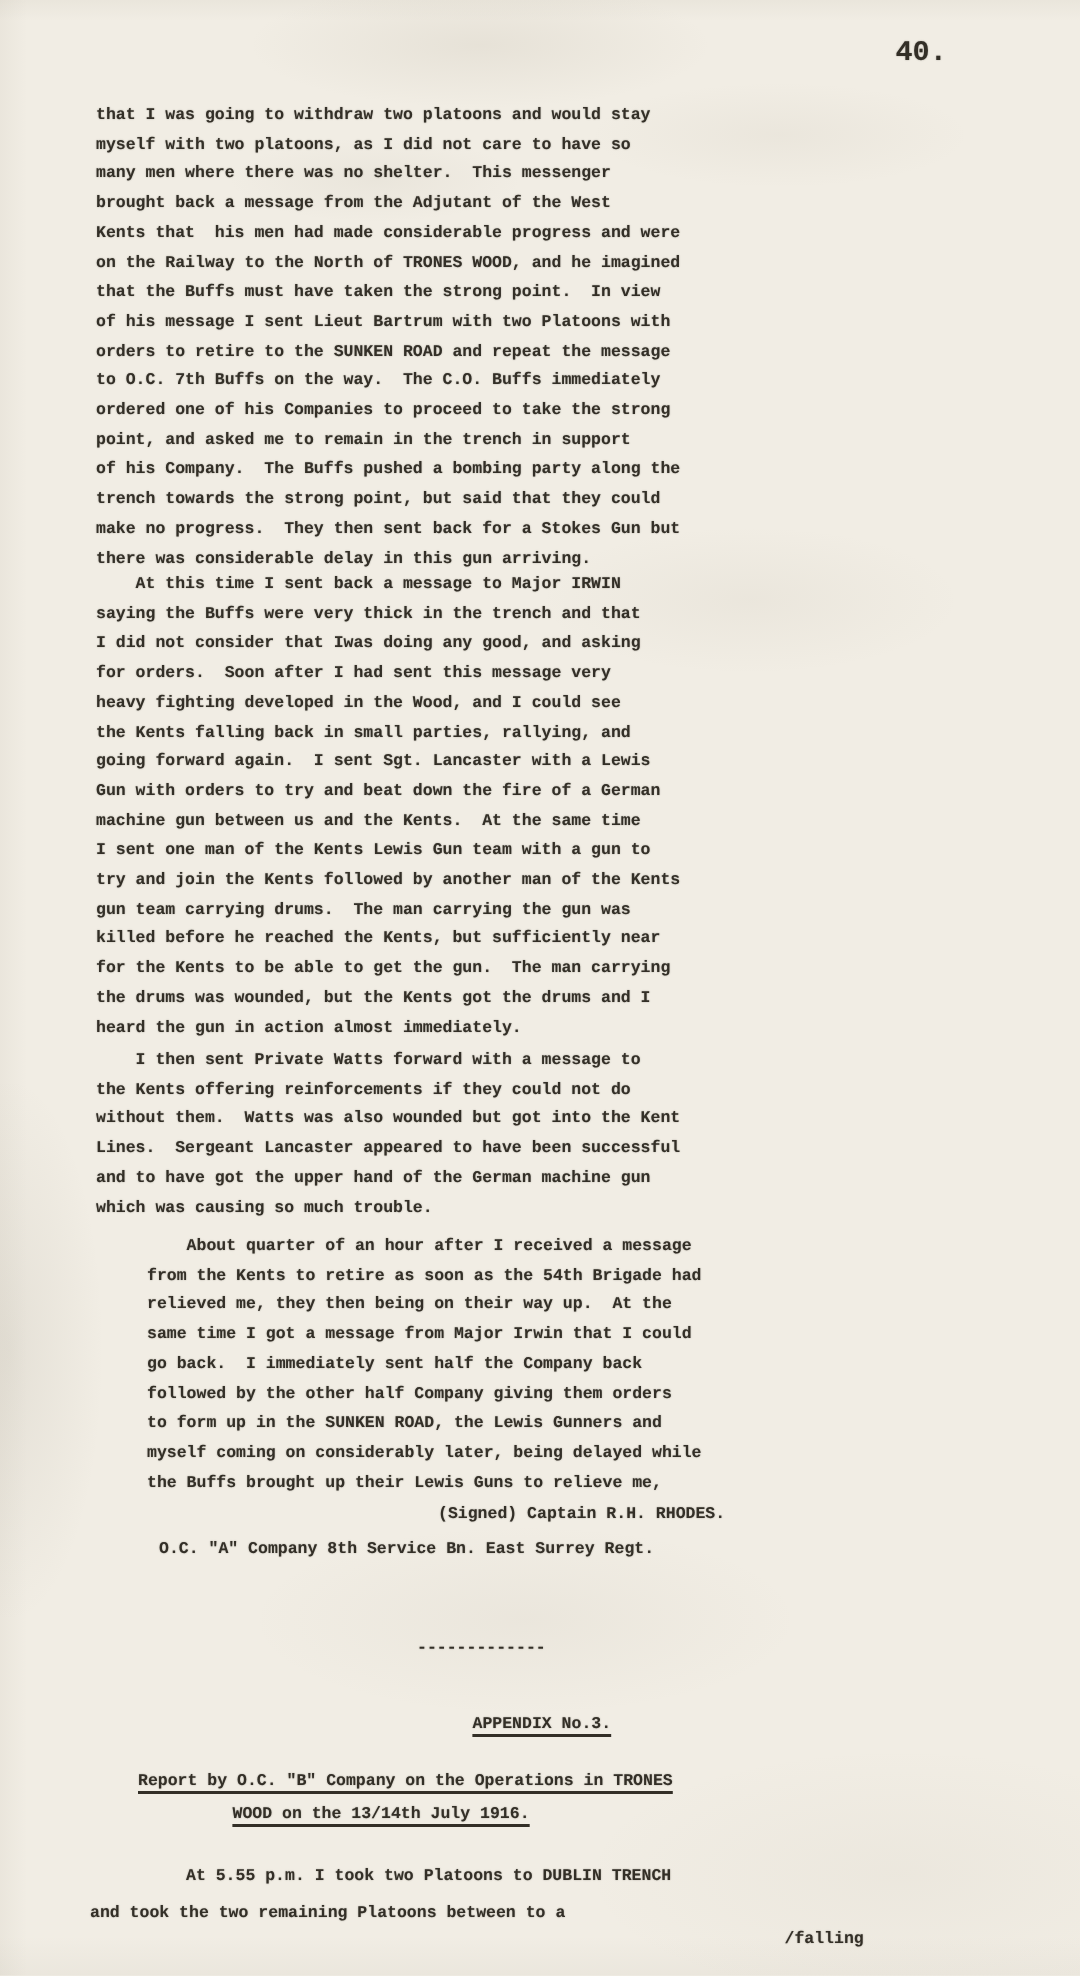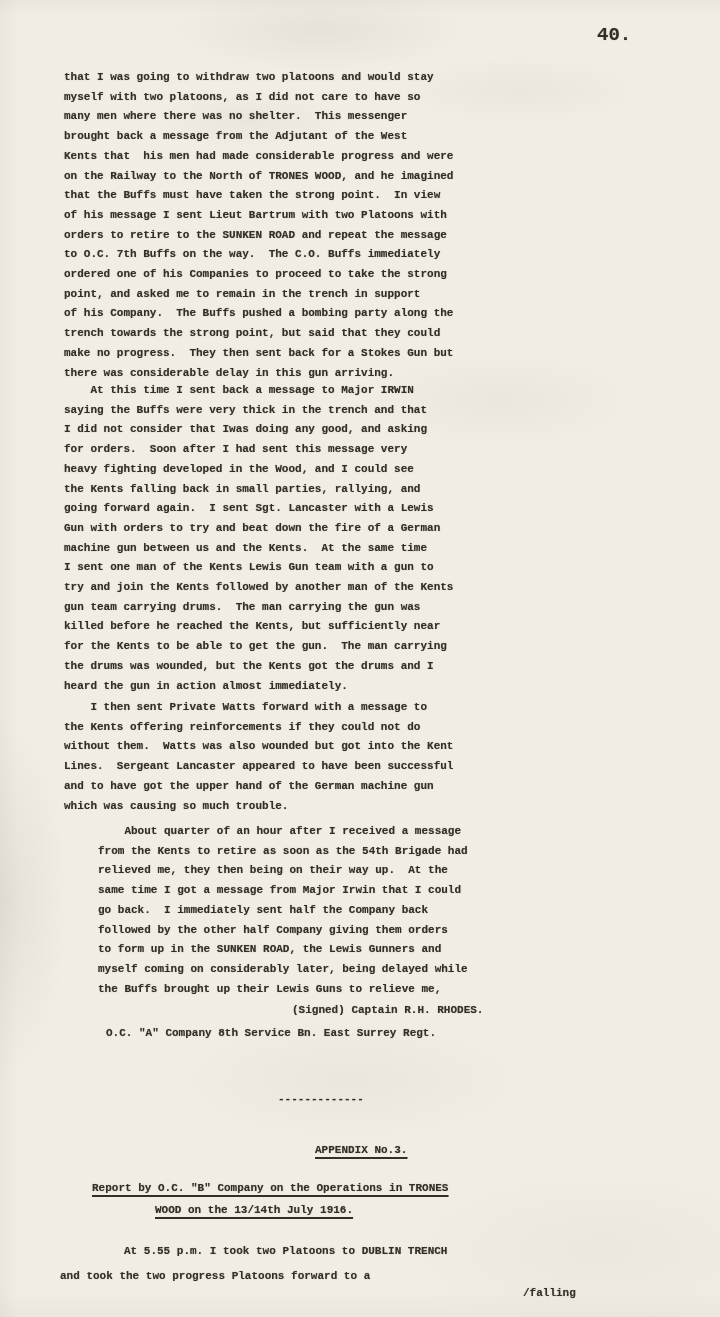--- a/index.html
+++ b/index.html
@@ -120,15 +120,15 @@
 <div class="tw" style="left:278px; top:1090px;">-------------</div>
 
 <div class="tw underlined" style="left:280px; top:1141px;margin-left:35px;">APPENDIX No.3.</div>
 
 <div class="tw title-line" style="left:92px; top:1179px;">Report by O.C. "B" Company on the Operations in TRONES</div>
 
 <div class="tw title-line" style="left:155px; top:1201px;font-family:Liberation Mono, monospace;">WOOD on the 13/14th July 1916.</div>
 
 <div class="tw" style="left:124px; top:1242px;">At 5.55 p.m. I took two Platoons to DUBLIN TRENCH</div>
 
-<div class="tw" style="left:60px; top:1267px;">and took the two progress Platoons forward to a</div>
+<div class="tw" style="left:60px; top:1267px;">and took the two remaining Platoons between to a</div>
 
 <div class="tw" style="left:523px; top:1284px;">/falling</div>
 
 </body></html>

